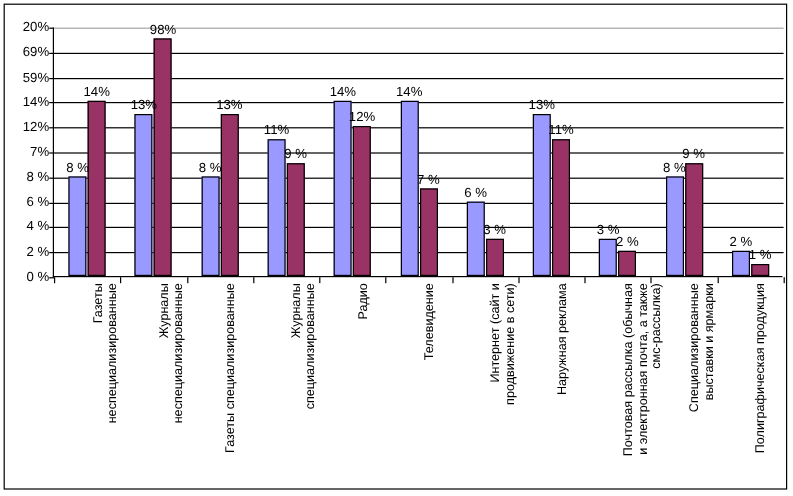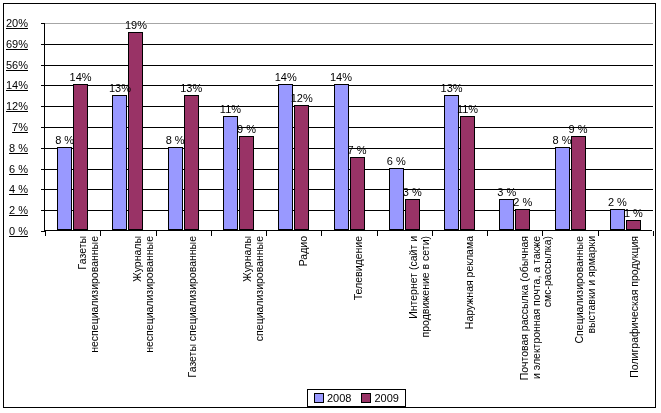--- a/index.html
+++ b/index.html
@@ -42,23 +42,22 @@
     position:absolute;
     right:645px;               
     font-size:11px;color:#000;
     text-align:right;
     white-space:nowrap;
   }
   #y-axis-labels{
     position:absolute;left:0;top:0;width:38px;height:405px;
   }
   #y-axis-labels .ytick-label{
-    position:absolute;right:14px;
+    position:absolute;right:1px;
     transform:translateY(-50%);
-    text-decoration:underline;
   }
 
   
   .xtick{
     position:absolute;
     top:208px;width:0;height:5px;
     border-left:1px solid #000;
   }
 
   
@@ -128,21 +127,21 @@
 
   <div id="y-axis-labels">
       <div class="ytick-label" style="top: 227px;">0 %</div>
       <div class="ytick-label" style="top: 206.2px;">2 %</div>
       <div class="ytick-label" style="top: 185.4px;">4 %</div>
       <div class="ytick-label" style="top: 164.6px;">6 %</div>
       <div class="ytick-label" style="top: 143.8px;">8 %</div>
       <div class="ytick-label" style="top: 123px;">7%</div>
       <div class="ytick-label" style="top: 102.2px;">12%</div>
       <div class="ytick-label" style="top: 81.4px;">14%</div>
-      <div class="ytick-label" style="top: 60.6px;">56%</div>
+      <div class="ytick-label" style="top: 60.6px;">59%</div>
       <div class="ytick-label" style="top: 39.8px;">69%</div>
       <div class="ytick-label" style="top: 19px;">20%</div>
     </div>
 
   <div id="plot-area">
     <div id="gridlines">
         <div class="gridline" style="top: 187.2px;"></div>
         <div class="gridline" style="top: 166.4px;"></div>
         <div class="gridline" style="top: 145.6px;"></div>
         <div class="gridline" style="top: 124.8px;"></div>
@@ -201,21 +200,21 @@
         <div class="bar s2009" style="left: 470.318px; width: 15px; height: 20.8px;"></div>
         <div class="bar s2008" style="left: 509.591px; width: 15px; height: 83.2px;"></div>
         <div class="bar s2009" style="left: 525.591px; width: 15px; height: 93.6px;"></div>
         <div class="bar s2008" style="left: 564.864px; width: 15px; height: 20.8px;"></div>
         <div class="bar s2009" style="left: 580.864px; width: 15px; height: 10.4px;"></div>
       </div>
     <div id="bar-labels">
         <div class="bar-label" style="left: 19.6364px; top: 110.8px;">8 %</div>
         <div class="bar-label" style="left: 35.6364px; top: 48.4px;">14%</div>
         <div class="bar-label" style="left: 74.9091px; top: 58.8px;">13%</div>
-        <div class="bar-label" style="left: 90.9091px; top: -3.6px;">19%</div>
+        <div class="bar-label" style="left: 90.9091px; top: -3.6px;">98%</div>
         <div class="bar-label" style="left: 130.182px; top: 110.8px;">8 %</div>
         <div class="bar-label" style="left: 146.182px; top: 58.8px;">13%</div>
         <div class="bar-label" style="left: 185.455px; top: 79.6px;">11%</div>
         <div class="bar-label" style="left: 201.455px; top: 100.4px;">9 %</div>
         <div class="bar-label" style="left: 240.727px; top: 48.4px;">14%</div>
         <div class="bar-label" style="left: 256.727px; top: 69.2px;">12%</div>
         <div class="bar-label" style="left: 296px; top: 48.4px;">14%</div>
         <div class="bar-label" style="left: 312px; top: 121.2px;">7 %</div>
         <div class="bar-label" style="left: 351.273px; top: 131.6px;">6 %</div>
         <div class="bar-label" style="left: 367.273px; top: 162.8px;">3 %</div>
@@ -237,24 +236,14 @@
       <div class="cat-label" style="left: 198.455px;">Журналы специализированные</div>
       <div class="cat-label" style="left: 253.727px;">Радио</div>
       <div class="cat-label" style="left: 309px;">Телевидение</div>
       <div class="cat-label" style="left: 364.273px;">Интернет (сайт и продвижение в сети)</div>
       <div class="cat-label" style="left: 419.545px;">Наружная реклама</div>
       <div class="cat-label" style="left: 474.818px;">Почтовая рассылка (обычная и электронная почта, а также смс-рассылка)</div>
       <div class="cat-label" style="left: 530.091px;">Специализированные выставки и ярмарки</div>
       <div class="cat-label" style="left: 585.364px;">Полиграфическая продукция</div>
     </div>
 
-  <div id="legend">
-    <div class="legend-entry">
-      <span class="legend-swatch s2008"></span>
-      <span>2008</span>
-    </div>
-    <div class="legend-entry">
-      <span class="legend-swatch s2009"></span>
-      <span>2009</span>
-    </div>
-  </div>
 
 </div>
 
 </body></html>

